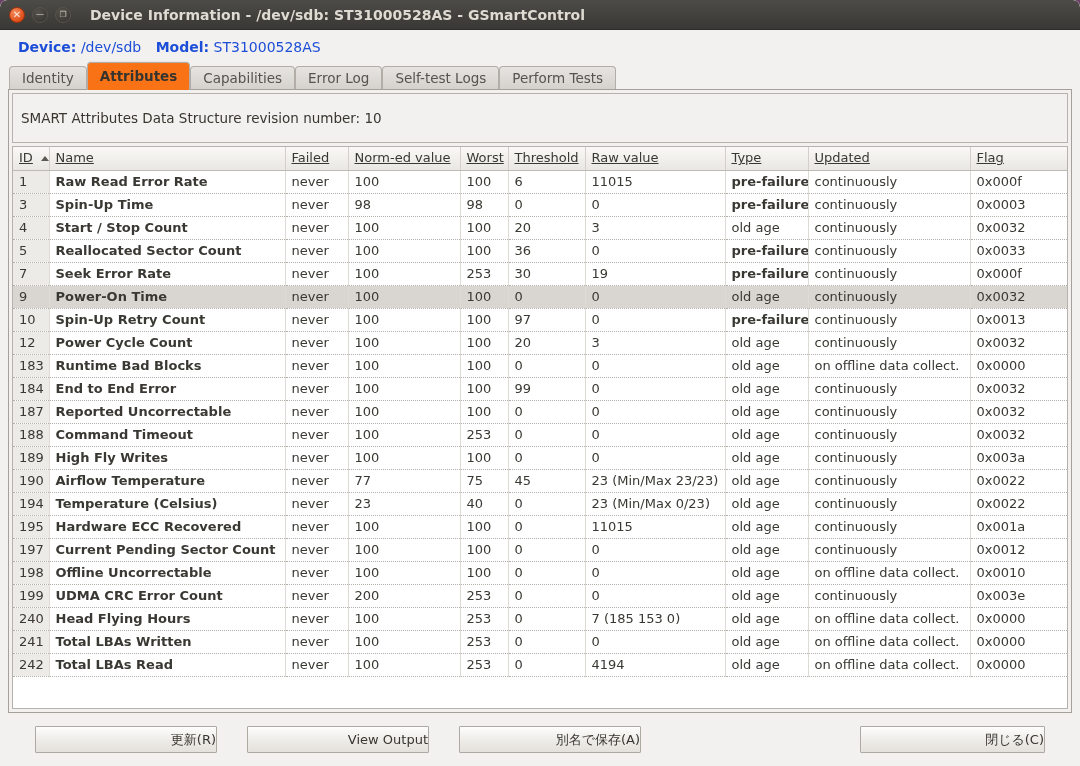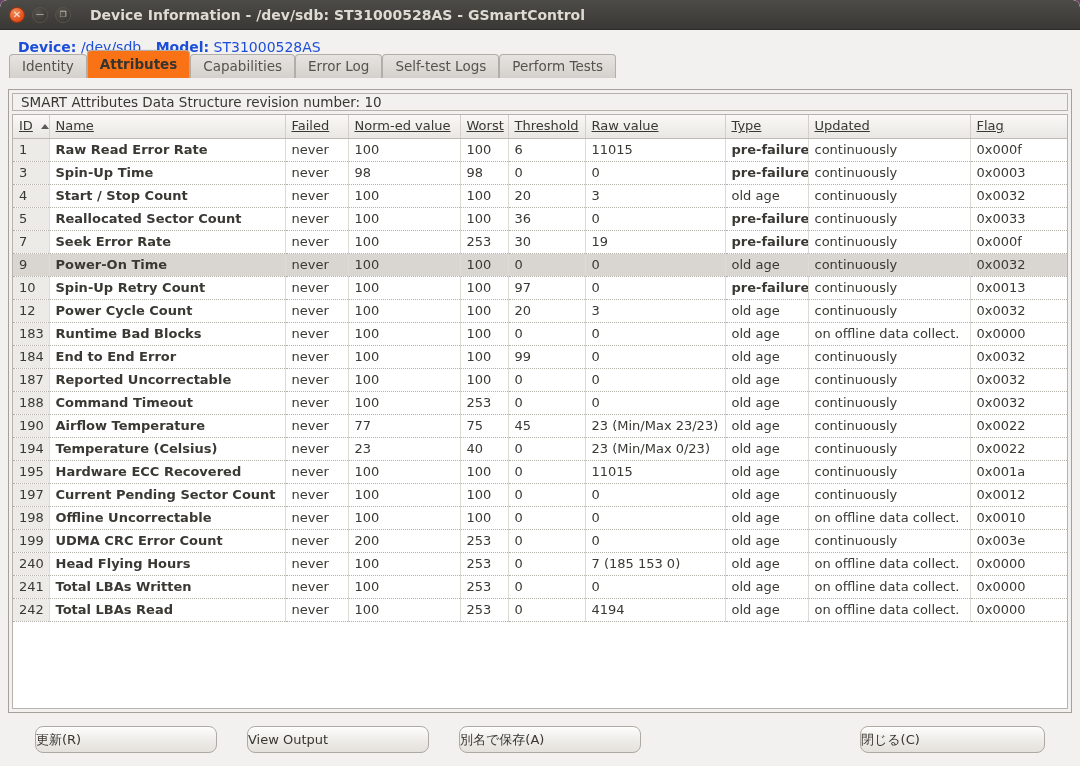--- a/index.html
+++ b/index.html
@@ -48,21 +48,21 @@
   
   .device-line {
     padding:9px 18px 7px 18px;
     font-size:14px; color:#1d4ed8;
   }
   .device-line b { font-weight:bold; }
   .device-line span.val { font-weight:normal; margin-right:10px; }
   
   .tabbar {
     display:flex; align-items:flex-end;
-    padding:0 0 12px 9px; height:28px; flex:0 0 28px;
+    padding:0 0 0 9px; height:28px; flex:0 0 28px;
   }
   .tab {
     padding:4px 12px 4px 12px;
     font-size:13.5px; color:#56534e;
     background:linear-gradient(#e6e4e1,#d4d1cc);
     border:1px solid #b2aea7; border-bottom:none;
     border-radius:4px 4px 0 0;
     margin-right:0px; height:24px; line-height:15px;
     position:relative; cursor:default; white-space:nowrap;
   }
@@ -78,21 +78,21 @@
     border:1px solid #a5a19a;
     background:#f2f1ef;
     display:flex; flex-direction:column;
     padding:3px;
     margin-top:-1px; z-index:1;
     min-height:0;
   }
   .info-bar {
     border:1px solid #b7b3ac;
     background:#f2f1ef;
-    padding:0 8px;
+    padding:16px 8px;
     font-size:13.5px; color:#38362f;
     margin-bottom:3px; flex:0 0 auto;
   }
   .table-wrap {
     flex:1 1 auto;
     border:1px solid #b7b3ac;
     background:#ffffff;
     overflow:hidden; min-height:0;
   }
   table {
@@ -131,24 +131,24 @@
     margin-left:8px; vertical-align:middle;
   }
   
   .button-bar {
     flex:0 0 53px; height:53px;
     display:flex; align-items:center;
     padding:0 35px;
   }
   .btn {
     height:27px; width:182px;
-    border:1px solid #aeaaa3; border-radius:8px;
+    border:1px solid #aeaaa3; border-radius:1px;
     background:linear-gradient(#fdfdfc,#eceae6 60%,#e4e1dc);
     font-size:13px; color:#38362f;
-    text-align:left; line-height:25px;
+    text-align:right; line-height:25px;
     cursor:default; white-space:nowrap;
     box-shadow:0 1px 1px rgba(255,255,255,0.8) inset;
   }
   .btn + .btn { margin-left:30px; }
   .btn.close-btn { margin-left:auto; width:185px; }
 </style>
 </head>
 <body>
 
 <div class="window">
@@ -354,20 +354,32 @@
               <td>never</td>
               <td>100</td>
               <td>253</td>
               <td>0</td>
               <td>0</td>
               <td>old age</td>
               <td>continuously</td>
               <td>0x0032</td>
             </tr>
             <tr>
+              <td class="id-cell">189</td>
+              <td class="name-cell">High Fly Writes</td>
+              <td>never</td>
+              <td>100</td>
+              <td>100</td>
+              <td>0</td>
+              <td>0</td>
+              <td>old age</td>
+              <td>continuously</td>
+              <td>0x003a</td>
+            </tr>
+            <tr>
               <td class="id-cell">190</td>
               <td class="name-cell">Airflow Temperature</td>
               <td>never</td>
               <td>77</td>
               <td>75</td>
               <td>45</td>
               <td>23 (Min/Max 23/23)</td>
               <td>old age</td>
               <td>continuously</td>
               <td>0x0022</td>

